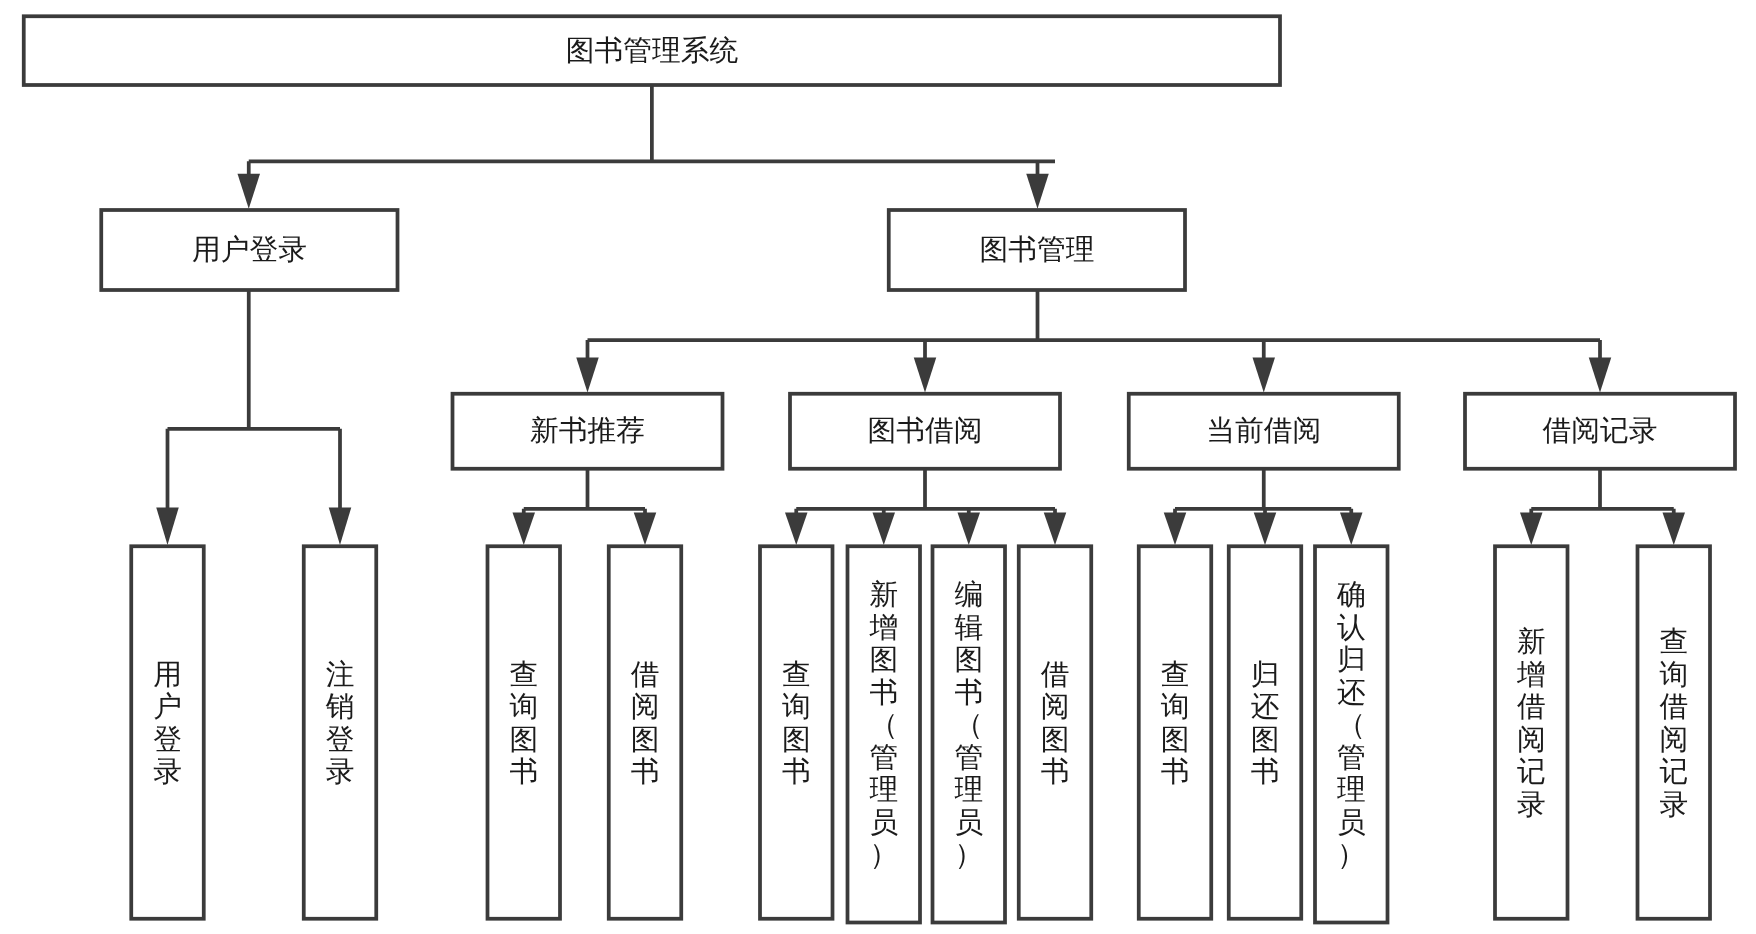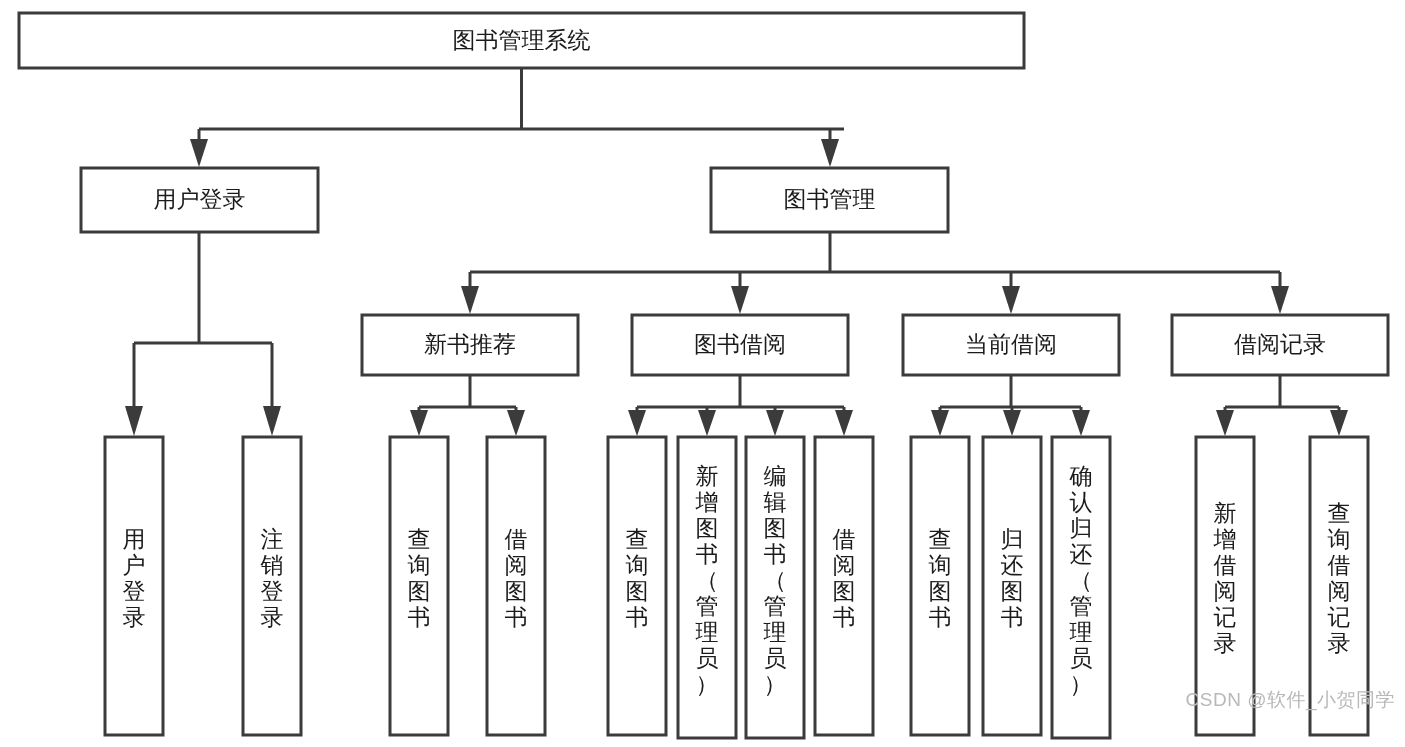--- a/index.html
+++ b/index.html
@@ -226,14 +226,13 @@
           <rect class="node-box" x="1196" y="437" width="58" height="298"></rect>
           <text class="node-label-v" x="1225" y="521"><tspan x="1225" dy="0">新</tspan><tspan x="1225" dy="26">增</tspan><tspan x="1225" dy="26">借</tspan><tspan x="1225" dy="26">阅</tspan><tspan x="1225" dy="26">记</tspan><tspan x="1225" dy="26">录</tspan></text>
         </g>
         <g>
           <rect class="node-box" x="1310" y="437" width="58" height="298"></rect>
           <text class="node-label-v" x="1339" y="521"><tspan x="1339" dy="0">查</tspan><tspan x="1339" dy="26">询</tspan><tspan x="1339" dy="26">借</tspan><tspan x="1339" dy="26">阅</tspan><tspan x="1339" dy="26">记</tspan><tspan x="1339" dy="26">录</tspan></text>
         </g>
       </g>
   </svg>
 
-  <div class="watermark-text">CSDN @软件_小贺同学</div>
 </div>
 
 </body></html>

